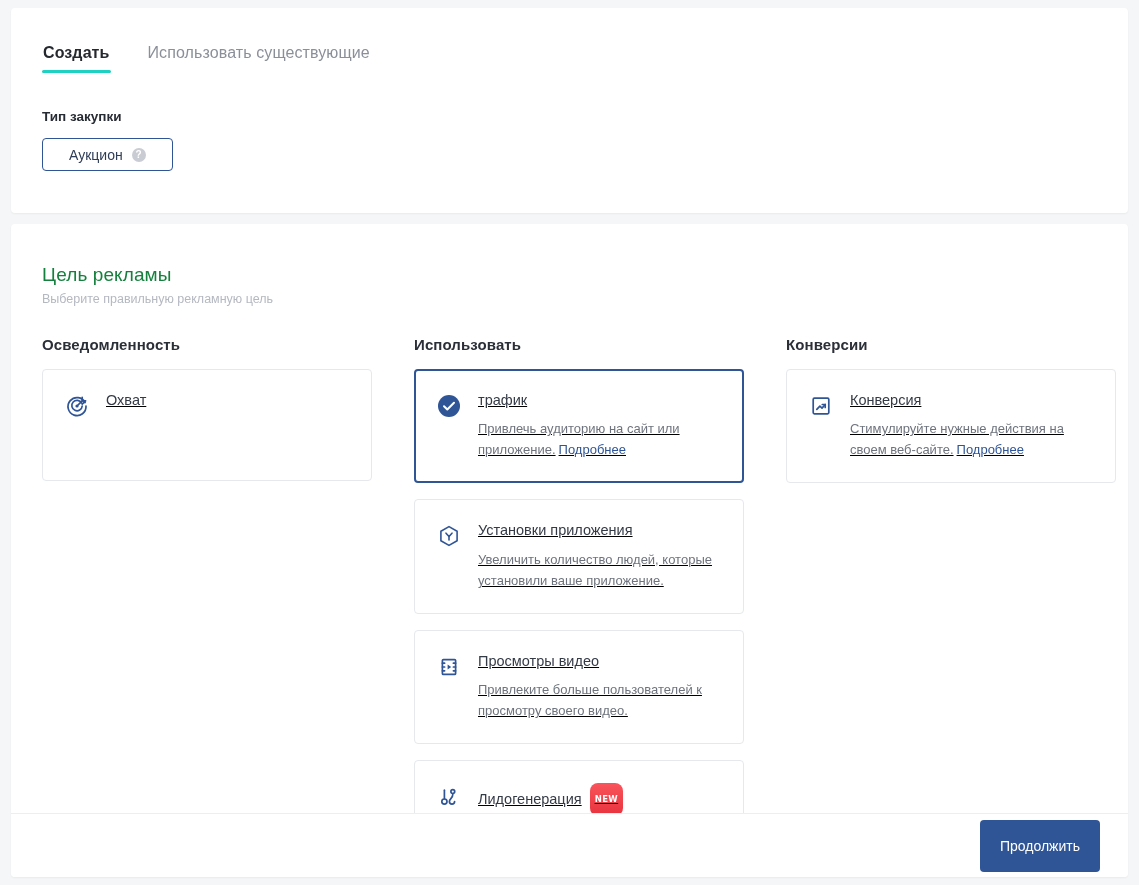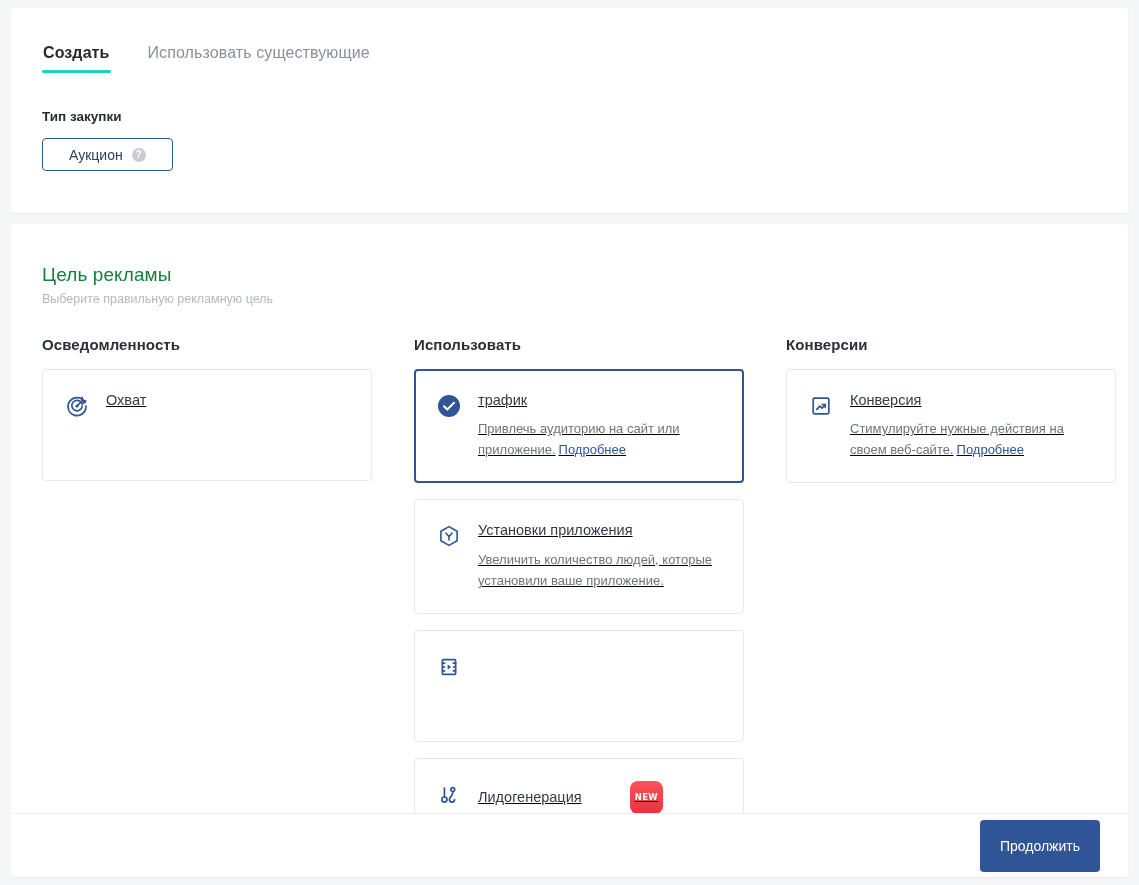--- a/index.html
+++ b/index.html
@@ -201,21 +201,20 @@
     justify-content: center;
     height: 33px;
     padding: 0 5px 1px 5px;
     border-radius: 8px;
     background: linear-gradient(180deg,#f9545c 0%,#e8323c 100%);
     color: #fff;
     font-size: 8.5px;
     font-weight: 700;
     letter-spacing: .4px;
     font-family: "DejaVu Sans", sans-serif;
-    margin-left: 40px;
   }
 
   
   .footer {
     position: absolute;
     left: 0; right: 0; bottom: 0;
     height: 64px;
     background: #ffffff;
     border-top: 1px solid #eceef1;
     display: flex;
@@ -329,20 +328,26 @@
 
             <div class="goal">
               <div class="goal-ico">
                 <svg width="24" height="24" viewBox="0 0 24 24" fill="none" stroke="#2f5596" stroke-width="1.7" stroke-linejoin="round">
                   <rect x="5.4" y="4.6" width="13.2" height="14.8" rx="1"></rect>
                   <path d="M5.4 8.2h2.2M5.4 12h2.2M5.4 15.8h2.2M16.4 8.2h2.2M16.4 12h2.2M16.4 15.8h2.2" stroke-linecap="round"></path>
                   <path d="M10.6 9.4l3.6 2.6-3.6 2.6z" fill="#2f5596" stroke="none"></path>
                 </svg>
               </div>
               <div class="goal-body">
+                <div class="goal-title">
+                  <span>Просмотры видео</span>
+                </div>
+                <div class="goal-desc">
+                  <span>Привлеките больше пользователей к просмотру своего видео.</span>
+                </div>
               </div>
             </div>
 
             <div class="goal">
               <div class="goal-ico">
                 <svg width="24" height="24" viewBox="0 0 24 24" fill="none" stroke="#2f5596" stroke-width="1.7" stroke-linecap="round" stroke-linejoin="round">
                   <path d="M7.4 5.2v8.4"></path>
                   <circle cx="7.4" cy="16.6" r="2.6"></circle>
                   <circle cx="15.8" cy="6.6" r="1.9"></circle>
                   <path d="M15.8 9.2c0 4.6-3.4 4.2-3.4 7.4a2.6 2.6 0 0 0 5.2 0"></path>

